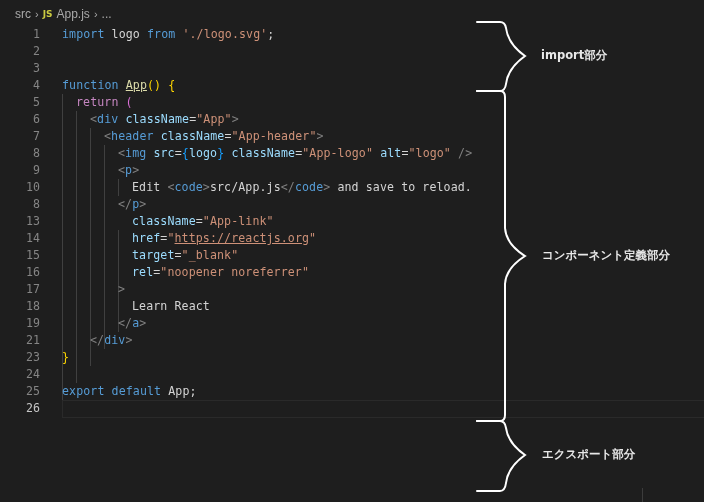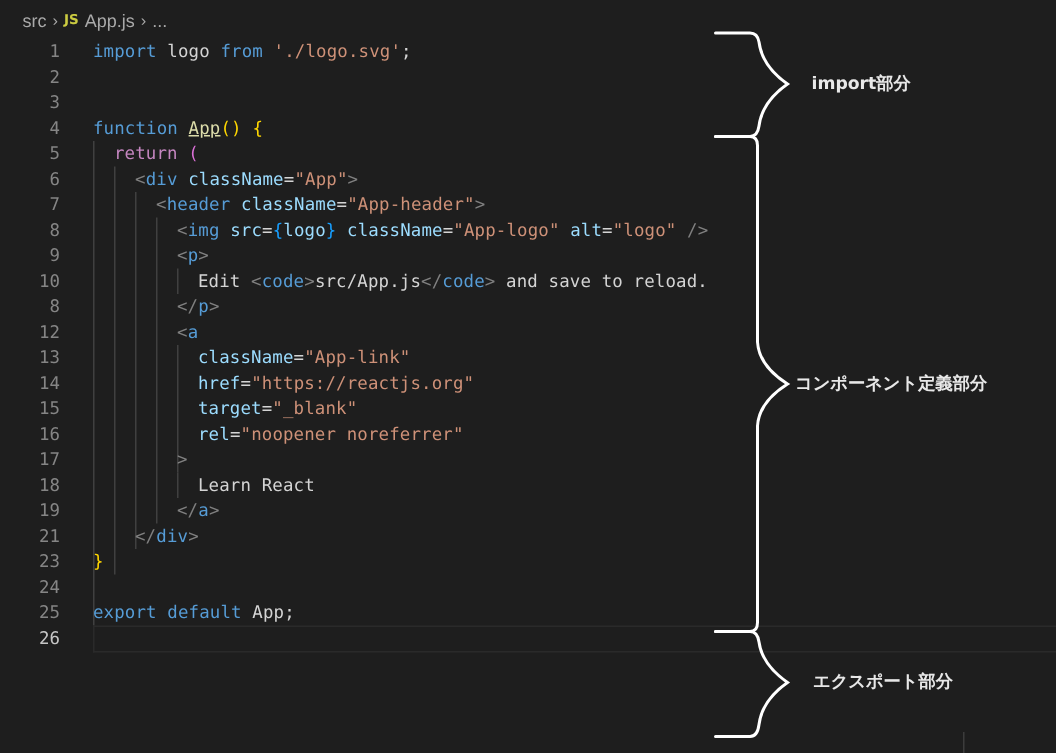--- a/index.html
+++ b/index.html
@@ -18,21 +18,21 @@
   .kw { color:#569cd6; }
   .kw2 { color:#c586c0;text-align:right; }
   .str { color:#ce9178; }
   .fn { color:#dcdcaa;text-decoration:underline; }
   .tag { color:#569cd6; }
   .punc { color:#808080; }
   .attr { color:#9cdcfe; }
   .br1 { color:#ffd700; }
   .br2 { color:#da70d6; }
   .br3 { color:#179fff; }
-  .link { text-decoration-color:#ce9178; }
+  .link { text-decoration:underline; text-decoration-color:#ce9178; }
   .guide { position:absolute; width:1px; background:#404040; }
   .brace { position:absolute; left:0; top:0; }
   .label { position:absolute; color:#e8e8e8; font-family:"DejaVu Sans", sans-serif; font-size:11.5px; font-weight:bold; }
   .scroll-tick { position:absolute; left:642px; top:488px; width:1px; height:14px; background:#3c3c3c; }
 </style>
 </head>
 <body>
 
 <div class="breadcrumb">
   <span>src</span>
@@ -67,21 +67,20 @@
   <div class="line"><span class="ln">7</span><span class="code" style="left:104px"><span class="punc">&lt;</span><span class="tag">header</span><span> </span><span class="attr">className</span><span>=</span><span class="str">"App-header"</span><span class="punc">&gt;</span></span></div>
 
   <div class="line"><span class="ln">8</span><span class="code" style="left:118px"><span class="punc">&lt;</span><span class="tag">img</span><span> </span><span class="attr">src</span><span>=</span><span class="br3">{</span><span class="attr">logo</span><span class="br3">}</span><span> </span><span class="attr">className</span><span>=</span><span class="str">"App-logo"</span><span> </span><span class="attr">alt</span><span>=</span><span class="str">"logo"</span><span> </span><span class="punc">/&gt;</span></span></div>
 
   <div class="line"><span class="ln">9</span><span class="code" style="left:118px"><span class="punc">&lt;</span><span class="tag">p</span><span class="punc">&gt;</span></span></div>
 
   <div class="line"><span class="ln">10</span><span class="code" style="left:132px"><span>Edit </span><span class="punc">&lt;</span><span class="tag">code</span><span class="punc">&gt;</span><span>src/App.js</span><span class="punc">&lt;/</span><span class="tag">code</span><span class="punc">&gt;</span><span> and save to reload.</span></span></div>
 
   <div class="line"><span class="ln">8</span><span class="code" style="left:118px"><span class="punc">&lt;/</span><span class="tag">p</span><span class="punc">&gt;</span></span></div>
 
-  <div class="line"><span class="ln">12</span><span class="code" style="left:118px"><span class="punc">&lt;</span><span class="tag">a</span></span></div>
 
   <div class="line"><span class="ln">13</span><span class="code" style="left:132px"><span class="attr">className</span><span>=</span><span class="str">"App-link"</span></span></div>
 
   <div class="line"><span class="ln">14</span><span class="code" style="left:132px"><span class="attr">href</span><span>=</span><span class="str">"</span><span class="str link">https://reactjs.org</span><span class="str">"</span></span></div>
 
   <div class="line"><span class="ln">15</span><span class="code" style="left:132px"><span class="attr">target</span><span>=</span><span class="str">"_blank"</span></span></div>
 
   <div class="line"><span class="ln">16</span><span class="code" style="left:132px"><span class="attr">rel</span><span>=</span><span class="str">"noopener noreferrer"</span></span></div>
 
   <div class="line"><span class="ln">17</span><span class="code" style="left:118px"><span class="punc">&gt;</span></span></div>
@@ -108,16 +107,16 @@
 
     <path d="M477 22 L500 22 Q505 22 506 28 Q508 44 525 56 Q508 68 506 84 Q505 91 500 91 L477 91"></path>
 
     <path d="M477 91 L500 91 Q505 91 505 97 L505 228 Q506 244 525 256 Q506 268 505 284 L505 415 Q505 421 500 421 L477 421"></path>
 
     <path d="M477 421 L500 421 Q505 421 506 428 Q508 443 525 455 Q508 467 506 483 Q505 491 500 491 L477 491"></path>
   </g>
 </svg>
 
 <div class="label" style="left:541px;top:48px;">import部分</div>
-<div class="label" style="left:530px;top:248px;">コンポーネント定義部分</div>
+<div class="label" style="left:542px;top:248px;">コンポーネント定義部分</div>
 <div class="label" style="left:542px;top:447px;">エクスポート部分</div>
 
 <div class="scroll-tick"></div>
 
 </body></html>

